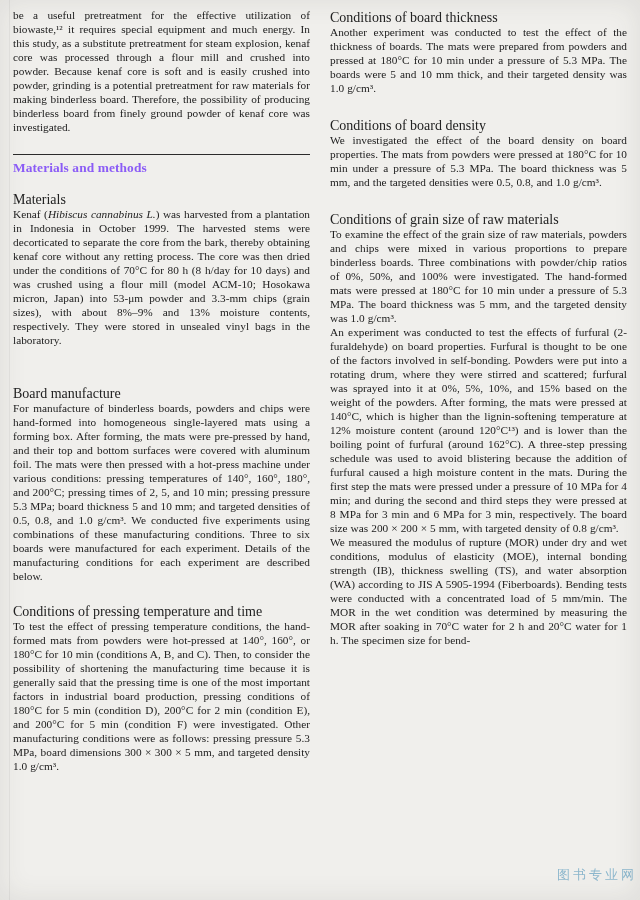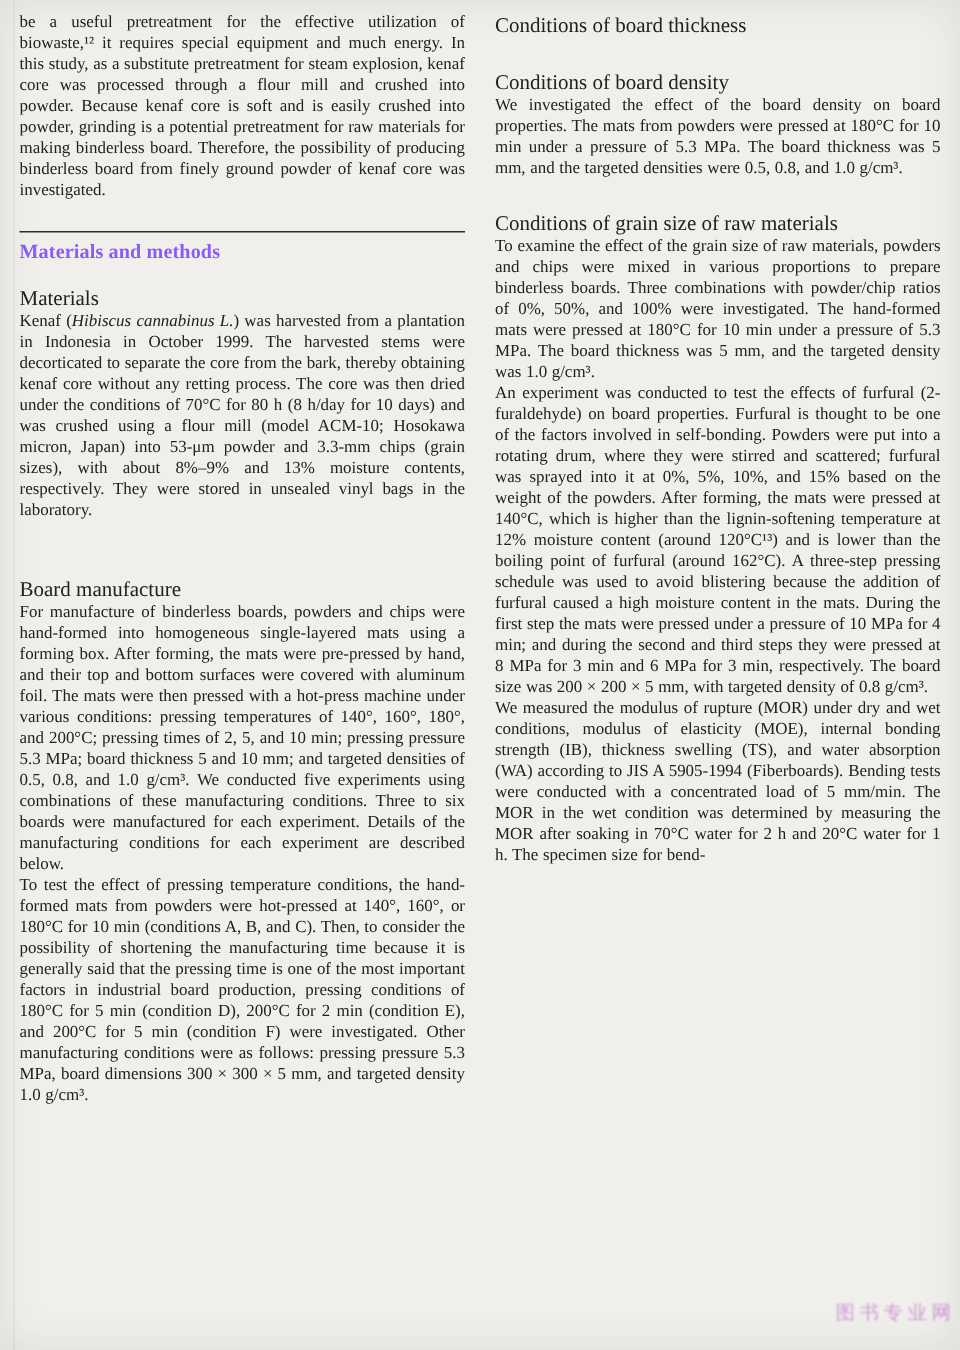--- a/index.html
+++ b/index.html
@@ -51,21 +51,21 @@
   .mt-9  { margin-top: 9px; }
   .mt-18 { margin-top: 18px; }
   .mt-22 { margin-top: 22px; }
   .mt-24 { margin-top: 24px; }
   .mt-30 { margin-top: 40px; }
   .mt-3  { margin-top: 3px; }
 
   .watermark {
     position: absolute; right: 3px; bottom: 16px;
     font-size: 13px; letter-spacing: 3px;
-    color: #a21caf; opacity: 0.42;
+    color: #0369a1; opacity: 0.42;
     filter: blur(0.6px);
     pointer-events: none;
     white-space: nowrap;
   }
 </style>
 </head>
 <body>
 
 <div class="page">
   <div class="scan-crease"></div>
@@ -80,27 +80,29 @@
       <h2 class="section-heading">Materials and methods</h2>
 
       <p class="sub mt-18">Materials</p>
 
       <p class="body mt-9"><span>Kenaf (</span><em>Hibiscus cannabinus L.</em><span>) was harvested from a plantation in Indonesia in October 1999. The harvested stems were decorticated to separate the core from the bark, thereby obtaining kenaf core without any retting process. The core was then dried under the conditions of 70°C for 80 h (8 h/day for 10 days) and was crushed using a flour mill (model ACM-10; Hosokawa micron, Japan) into 53-μm powder and 3.3-mm chips (grain sizes), with about 8%–9% and 13% moisture contents, respectively. They were stored in unsealed vinyl bags in the laboratory.</span></p>
 
       <p class="sub mt-30">Board manufacture</p>
 
       <p class="body mt-9">For manufacture of binderless boards, powders and chips were hand-formed into homogeneous single-layered mats using a forming box. After forming, the mats were pre-pressed by hand, and their top and bottom surfaces were covered with aluminum foil. The mats were then pressed with a hot-press machine under various conditions: pressing temperatures of 140°, 160°, 180°, and 200°C; pressing times of 2, 5, and 10 min; pressing pressure 5.3 MPa; board thickness 5 and 10 mm; and targeted densities of 0.5, 0.8, and 1.0 g/cm³. We conducted five experiments using combinations of these manufacturing conditions. Three to six boards were manufactured for each experiment. Details of the manufacturing conditions for each experiment are described below.</p>
 
+      <p class="sub mt-22">Conditions of pressing temperature and time</p>
 
       <p class="body mt-9">To test the effect of pressing temperature conditions, the hand-formed mats from powders were hot-pressed at 140°, 160°, or 180°C for 10 min (conditions A, B, and C). Then, to consider the possibility of shortening the manufacturing time because it is generally said that the pressing time is one of the most important factors in industrial board production, pressing conditions of 180°C for 5 min (condition D), 200°C for 2 min (condition E), and 200°C for 5 min (condition F) were investigated. Other manufacturing conditions were as follows: pressing pressure 5.3 MPa, board dimensions 300 × 300 × 5 mm, and targeted density 1.0 g/cm³.</p>
     </div>
 
     <div class="col">
       <p class="sub mt-3">Conditions of board thickness</p>
 
+      <p class="body mt-9">Another experiment was conducted to test the effect of the thickness of boards. The mats were prepared from powders and pressed at 180°C for 10 min under a pressure of 5.3 MPa. The boards were 5 and 10 mm thick, and their targeted density was 1.0 g/cm³.</p>
 
       <p class="sub mt-24">Conditions of board density</p>
 
       <p class="body mt-9">We investigated the effect of the board density on board properties. The mats from powders were pressed at 180°C for 10 min under a pressure of 5.3 MPa. The board thickness was 5 mm, and the targeted densities were 0.5, 0.8, and 1.0 g/cm³.</p>
 
       <p class="sub mt-24">Conditions of grain size of raw materials</p>
 
       <p class="body mt-9">To examine the effect of the grain size of raw materials, powders and chips were mixed in various proportions to prepare binderless boards. Three combinations with powder/chip ratios of 0%, 50%, and 100% were investigated. The hand-formed mats were pressed at 180°C for 10 min under a pressure of 5.3 MPa. The board thickness was 5 mm, and the targeted density was 1.0 g/cm³.</p>
 
 

